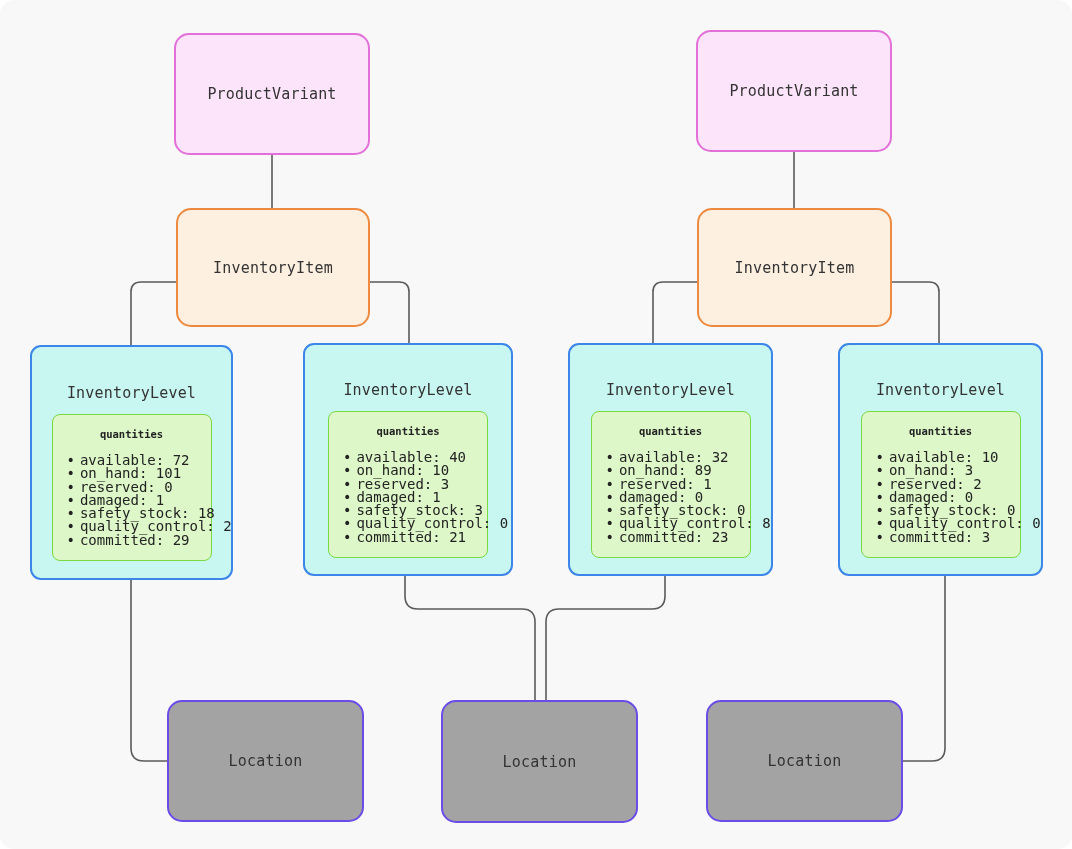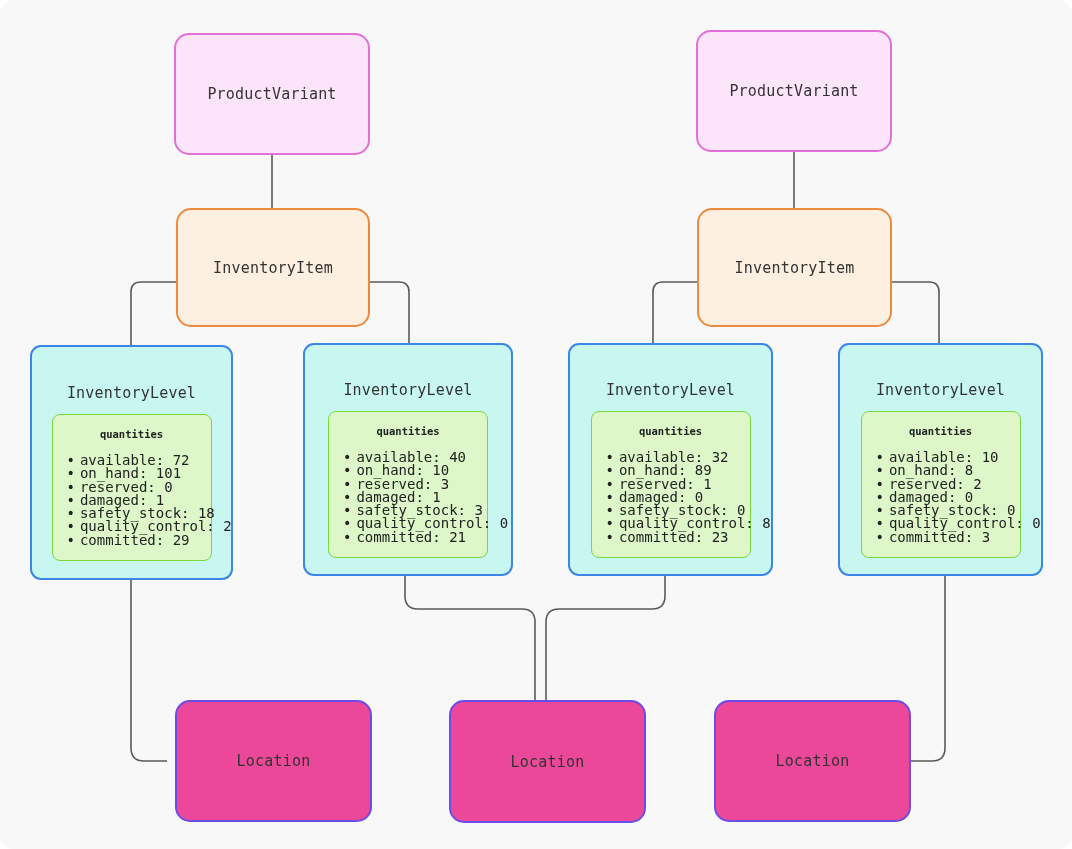--- a/index.html
+++ b/index.html
@@ -57,23 +57,22 @@
     flex-direction: column;
     align-items: center;
     justify-content: center;
   }
   .n-level .node-label {
     margin-top: 20px;
     margin-bottom: 12px;
   }
   
   .n-location {
-    background: #ec4899;
+    background: #a3a3a3;
     border: 2.5px solid #6c4ce8;
-    margin-left: 8px;
   }
   
   .qpanel {
     box-sizing: border-box;
     background: #ddf7c8;
     border: 1.5px solid #7ad93f;
     border-radius: 8px;
     width: 160px;
     padding: 13px 0 13px 0;
   }
@@ -197,21 +196,21 @@
       </ul>
     </div>
   </div>
 
   <div class="node n-level" style="left:838px; top:343px; width:205px; height:233px;">
     <span class="node-label">InventoryLevel</span>
     <div class="qpanel">
       <div class="qtitle">quantities</div>
       <ul class="qlist">
         <li>available: 10</li>
-        <li>on_hand: 8</li>
+        <li>on_hand: 3</li>
         <li>reserved: 2</li>
         <li>damaged: 0</li>
         <li>safety_stock: 0</li>
         <li>quality_control: 0</li>
         <li>committed: 3</li>
       </ul>
     </div>
   </div>
 
   <div class="node n-location" style="left:167px; top:700px; width:197px; height:122px;">

